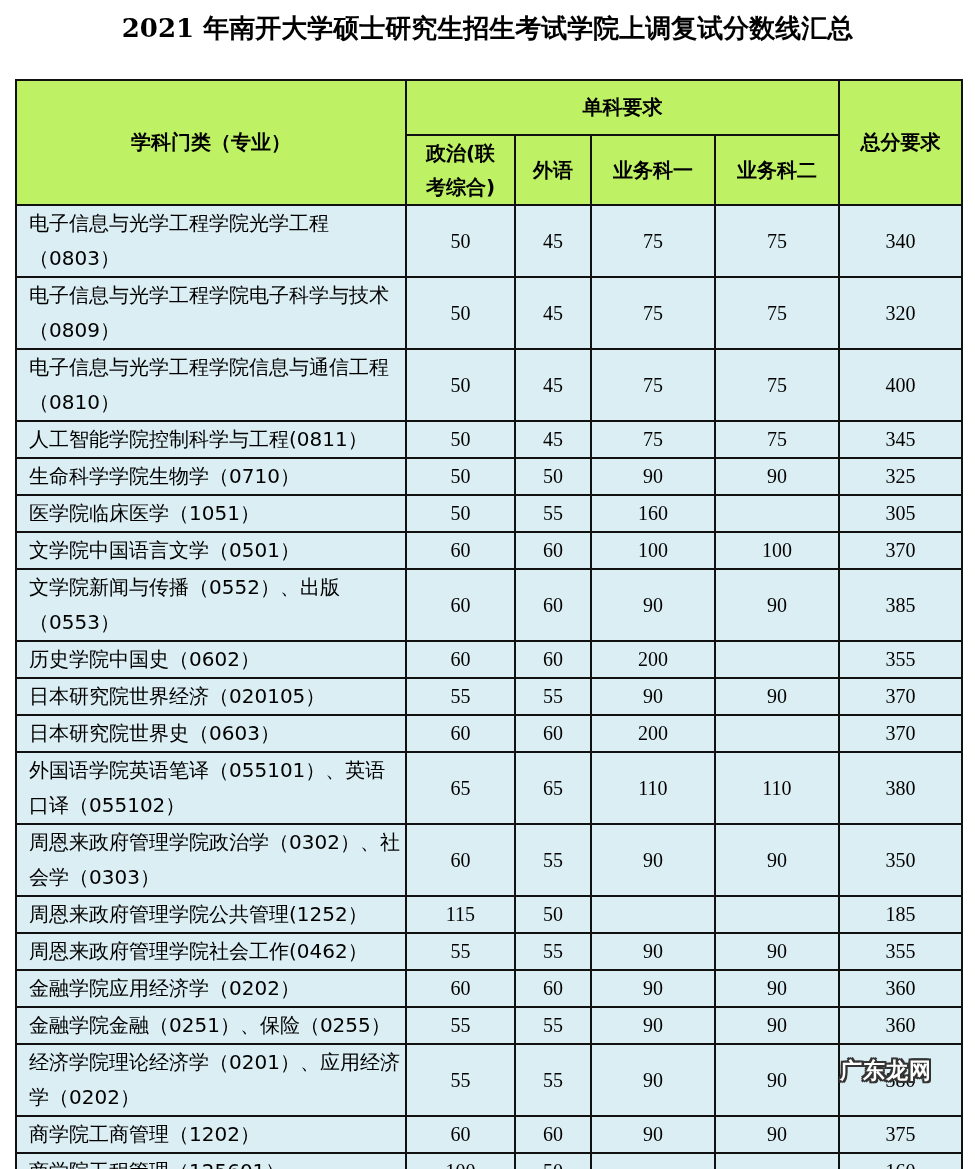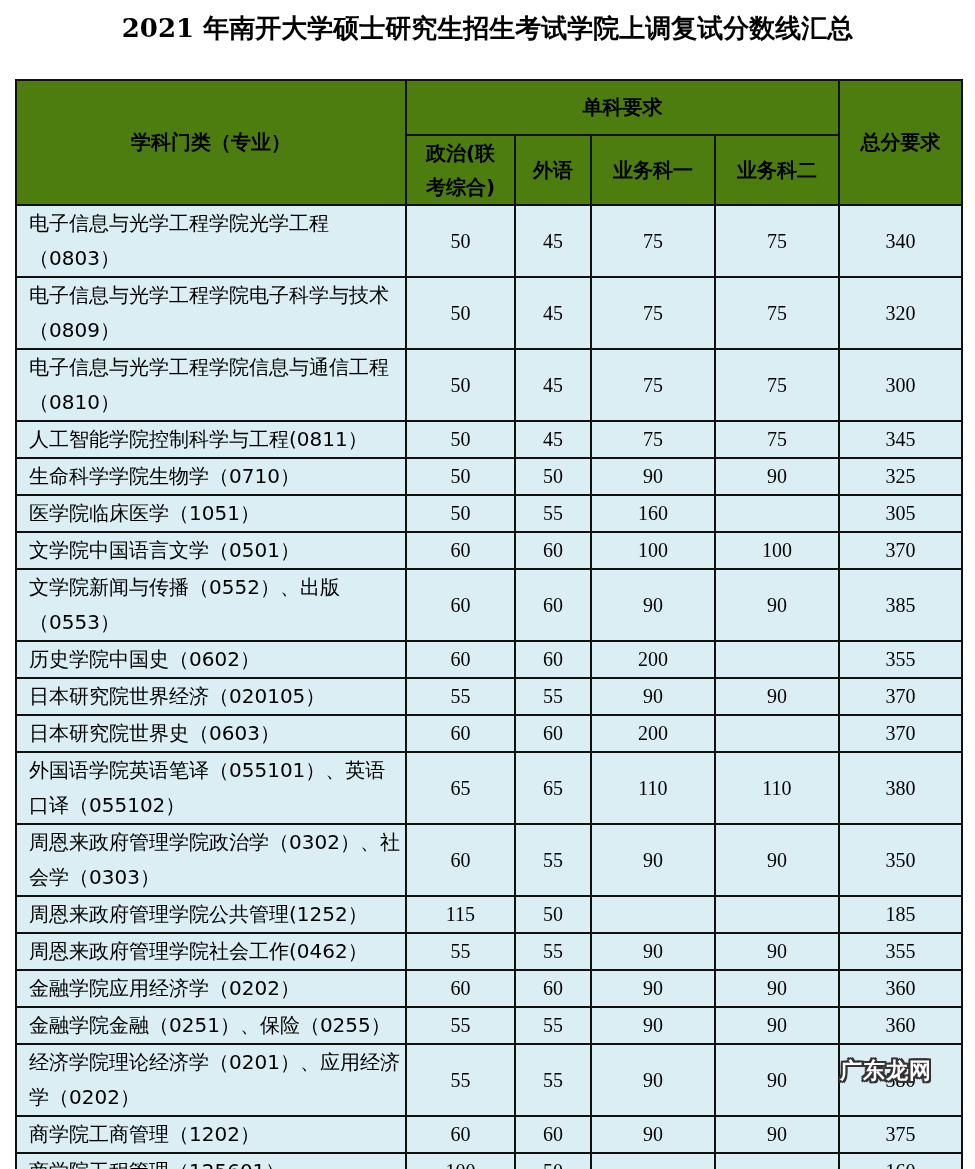--- a/index.html
+++ b/index.html
@@ -4,21 +4,21 @@
 <style>
   html, body { margin: 0; padding: 0; background: #ffffff; }
   body { width: 975px; height: 1169px; position: relative; overflow: hidden;
          font-family: "DejaVu Serif", "Liberation Serif", serif; color: #000; }
   .title { position: absolute; left: 0; top: 6px; width: 975px; text-align: center;
            font-family: "DejaVu Serif", "Liberation Serif", serif; font-weight: bold;
            font-size: 26px; line-height: 44px; letter-spacing: 0px; }
   table.grid { position: absolute; left: 15px; top: 79px; border-collapse: collapse;
                table-layout: fixed; width: 946px; }
   table.grid th, table.grid td { border: 2px solid #111; padding: 0; }
-  table.grid th { background: #4d7c0f; font-family: "DejaVu Sans", "Liberation Sans", sans-serif;
+  table.grid th { background: #bef264; font-family: "DejaVu Sans", "Liberation Sans", sans-serif;
                   font-weight: bold; font-size: 20px; text-align: center; vertical-align: middle; }
   table.grid td { background: #dbeef3; font-size: 20px; text-align: center; vertical-align: middle; }
   table.grid td.name { text-align: left; padding-left: 12px; 
                        font-family: "DejaVu Sans", "Liberation Sans", sans-serif; font-weight: normal;
                        font-size: 20px; line-height: 35px; }
   td.num { font-family: "Liberation Serif", "DejaVu Serif", serif; font-size: 21px; }
   th.sub { line-height: 34px; }
   .watermark { position: absolute; left: 840px; top: 1056px; font-family: "DejaVu Sans", sans-serif;
                font-weight: bold; font-size: 22px; color: #fff;
                text-shadow: -2px -2px 0 #333, 2px -2px 0 #333, -2px 2px 0 #333, 2px 2px 0 #333,
@@ -67,21 +67,21 @@
         <td class="num">75</td>
         <td class="num">75</td>
         <td class="num">320</td>
       </tr>
       <tr style="height: 71px;">
         <td class="name">电子信息与光学工程学院信息与通信工程（0810）</td>
         <td class="num">50</td>
         <td class="num">45</td>
         <td class="num">75</td>
         <td class="num">75</td>
-        <td class="num">300</td>
+        <td class="num">400</td>
       </tr>
       <tr style="height: 36px;">
         <td class="name">人工智能学院控制科学与工程(0811）</td>
         <td class="num">50</td>
         <td class="num">45</td>
         <td class="num">75</td>
         <td class="num">75</td>
         <td class="num">345</td>
       </tr>
       <tr style="height: 36px;">

